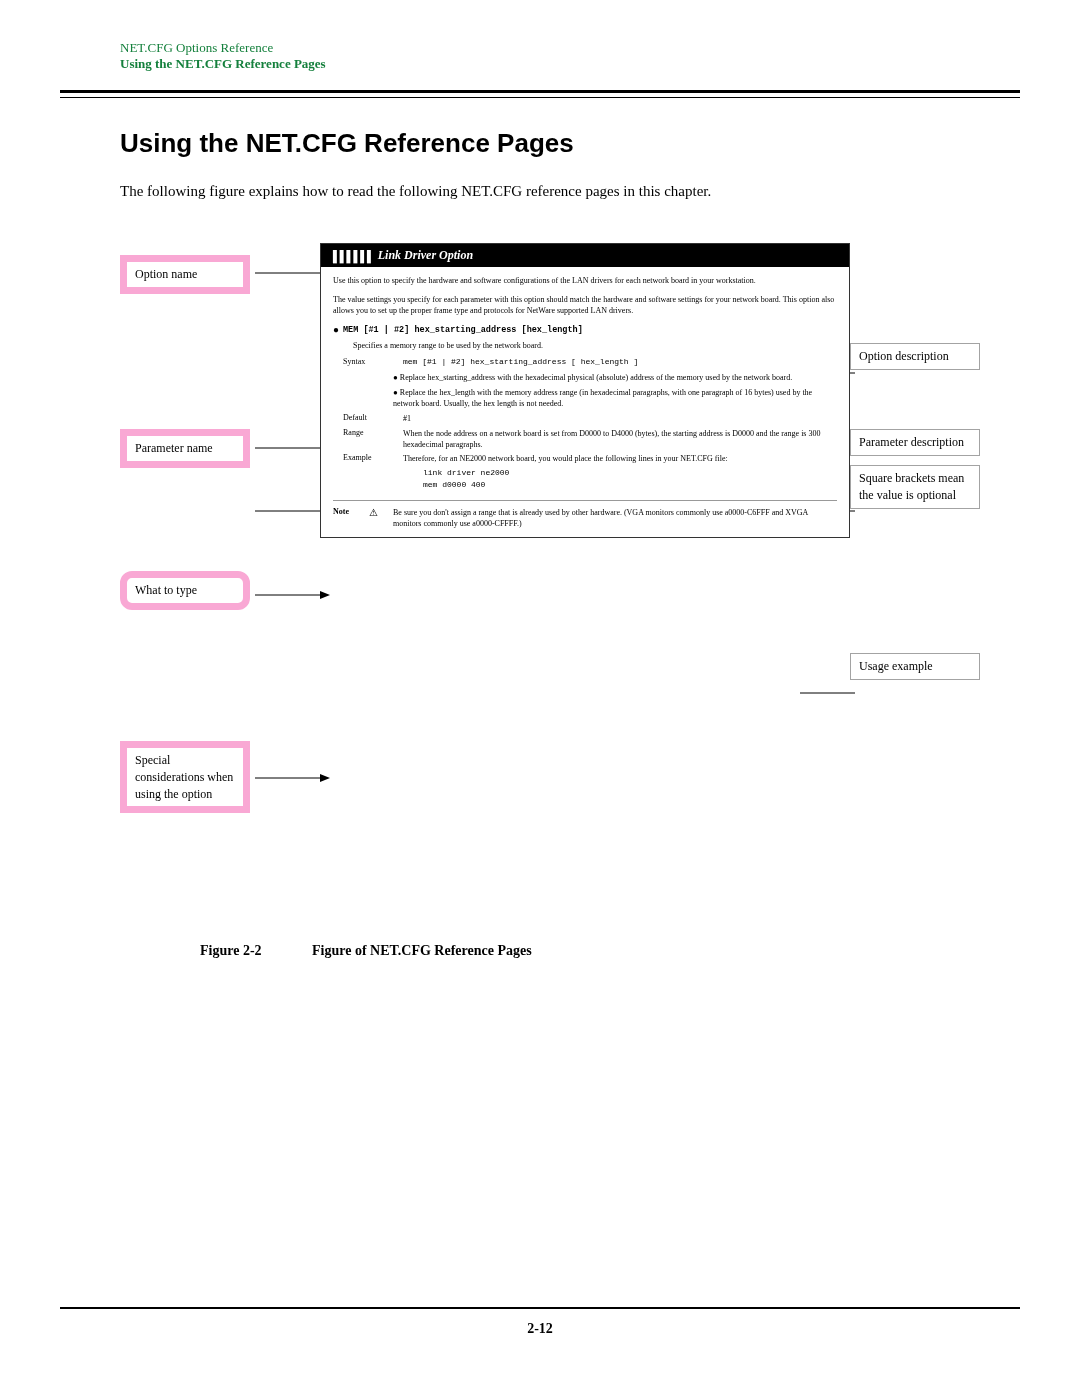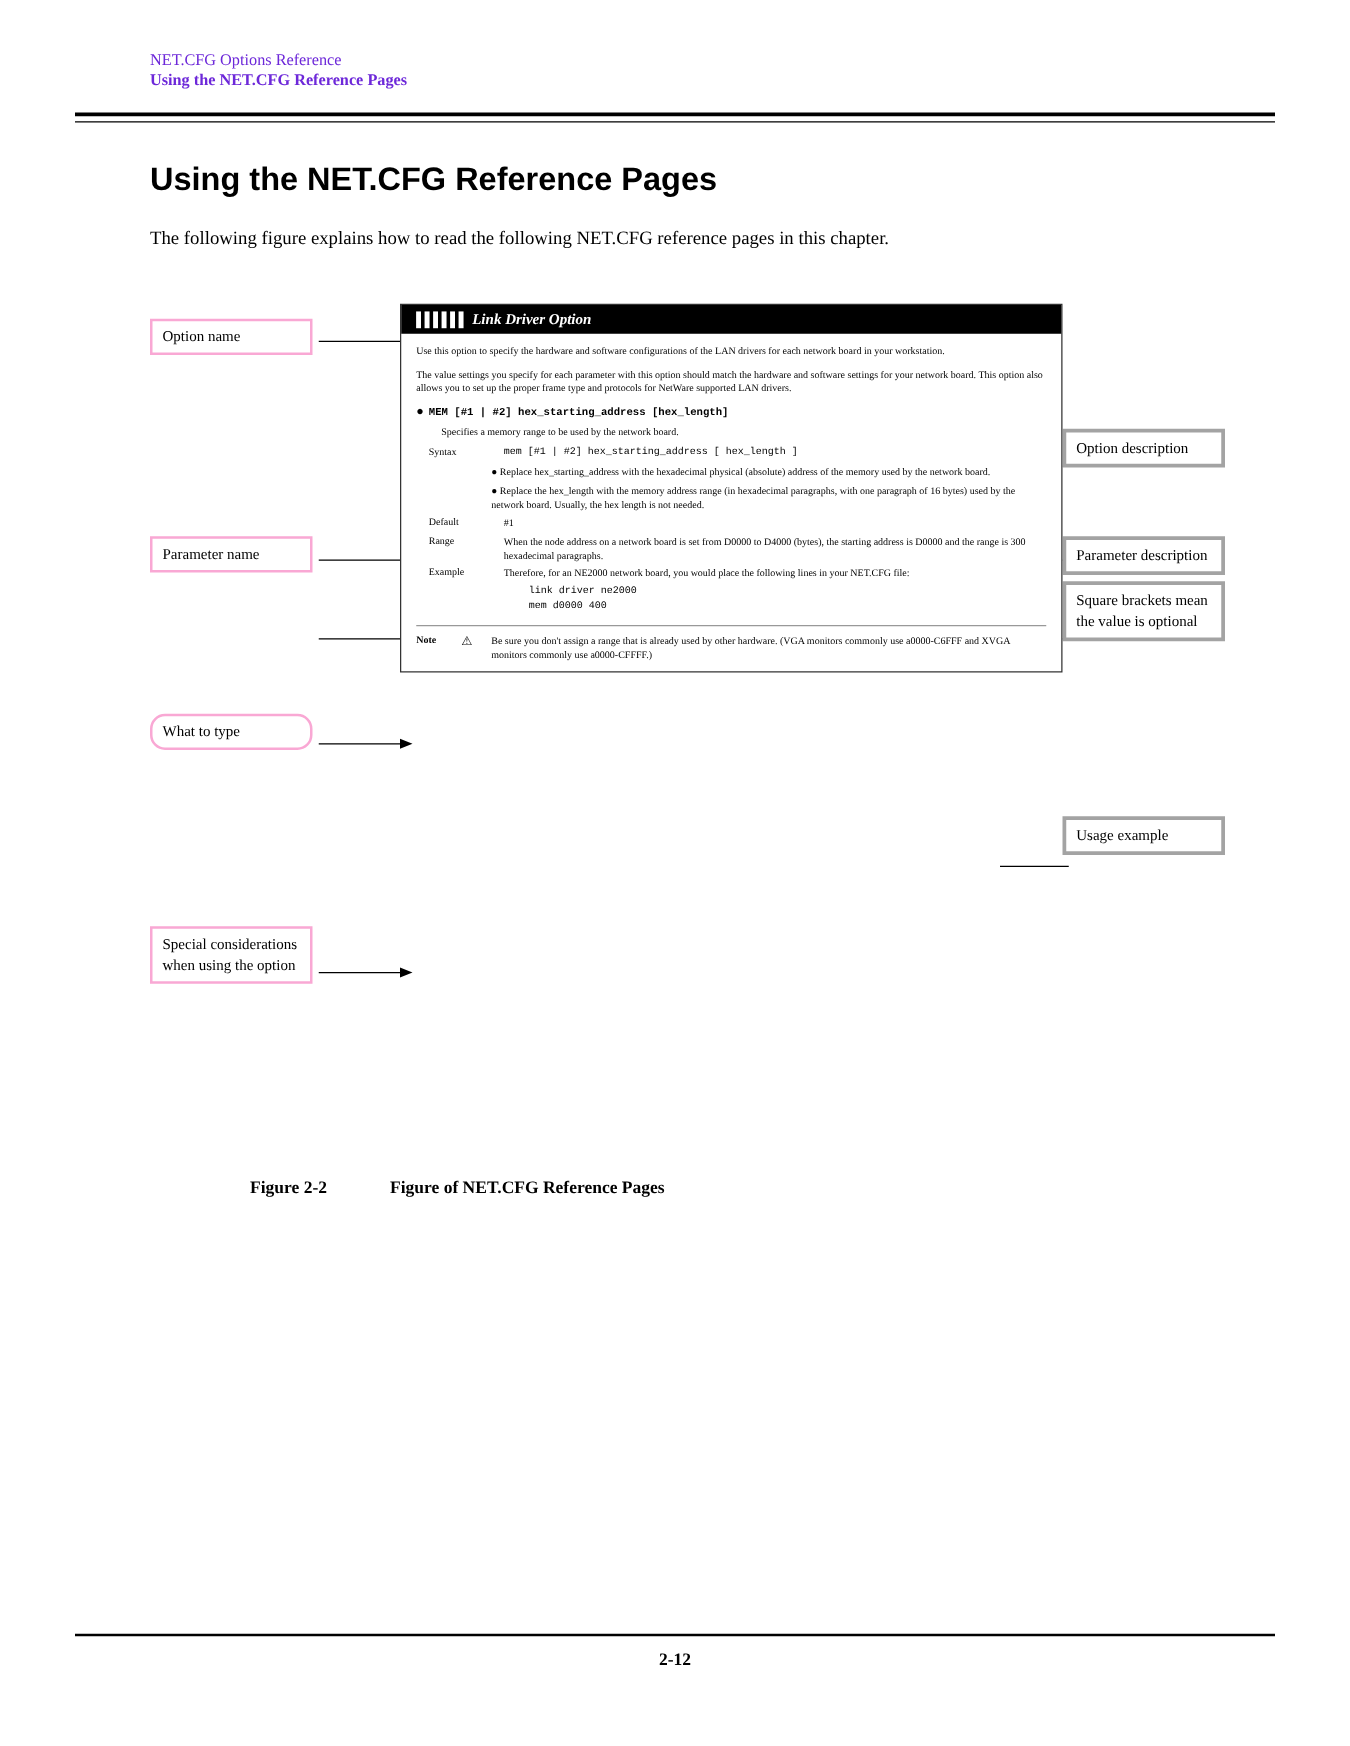--- a/index.html
+++ b/index.html
@@ -19,21 +19,21 @@
       padding: 0;
       position: relative;
     }
 
     
     .header {
       padding: 40px 120px 0 120px;
     }
     .breadcrumb-line {
       font-size: 13px;
-      color: #6d28d9;
+      color: #15803d;
       margin-bottom: 18px;
     }
     .breadcrumb-bold {
       font-weight: bold;
       font-size: 13px;
     }
     .header-rule {
       border: none;
       border-top: 3px solid #000;
       margin: 10px 60px 0 60px;
@@ -193,36 +193,36 @@
       font-family: 'Times New Roman', serif;
     }
 
     
     .label-left {
       position: absolute;
       left: 0;
       font-size: 12px;
       font-family: 'Times New Roman', serif;
       color: #000;
-      border: 2px solid #f9a8d4;
+      border: 7px solid #f9a8d4;
       padding: 4px 8px;
       background: #fff;
       line-height: 1.4;
       text-align: left;
       width: 130px;
     }
 
     
     .label-right {
       position: absolute;
       right: 0;
       font-size: 12px;
       font-family: 'Times New Roman', serif;
       color: #000;
-      border: 3px solid #a3a3a3;
+      border: 1px solid #a3a3a3;
       padding: 4px 8px;
       background: #fff;
       line-height: 1.4;
       text-align: left;
       width: 130px;
     }
 
     
     .connector-svg {
       position: absolute;

